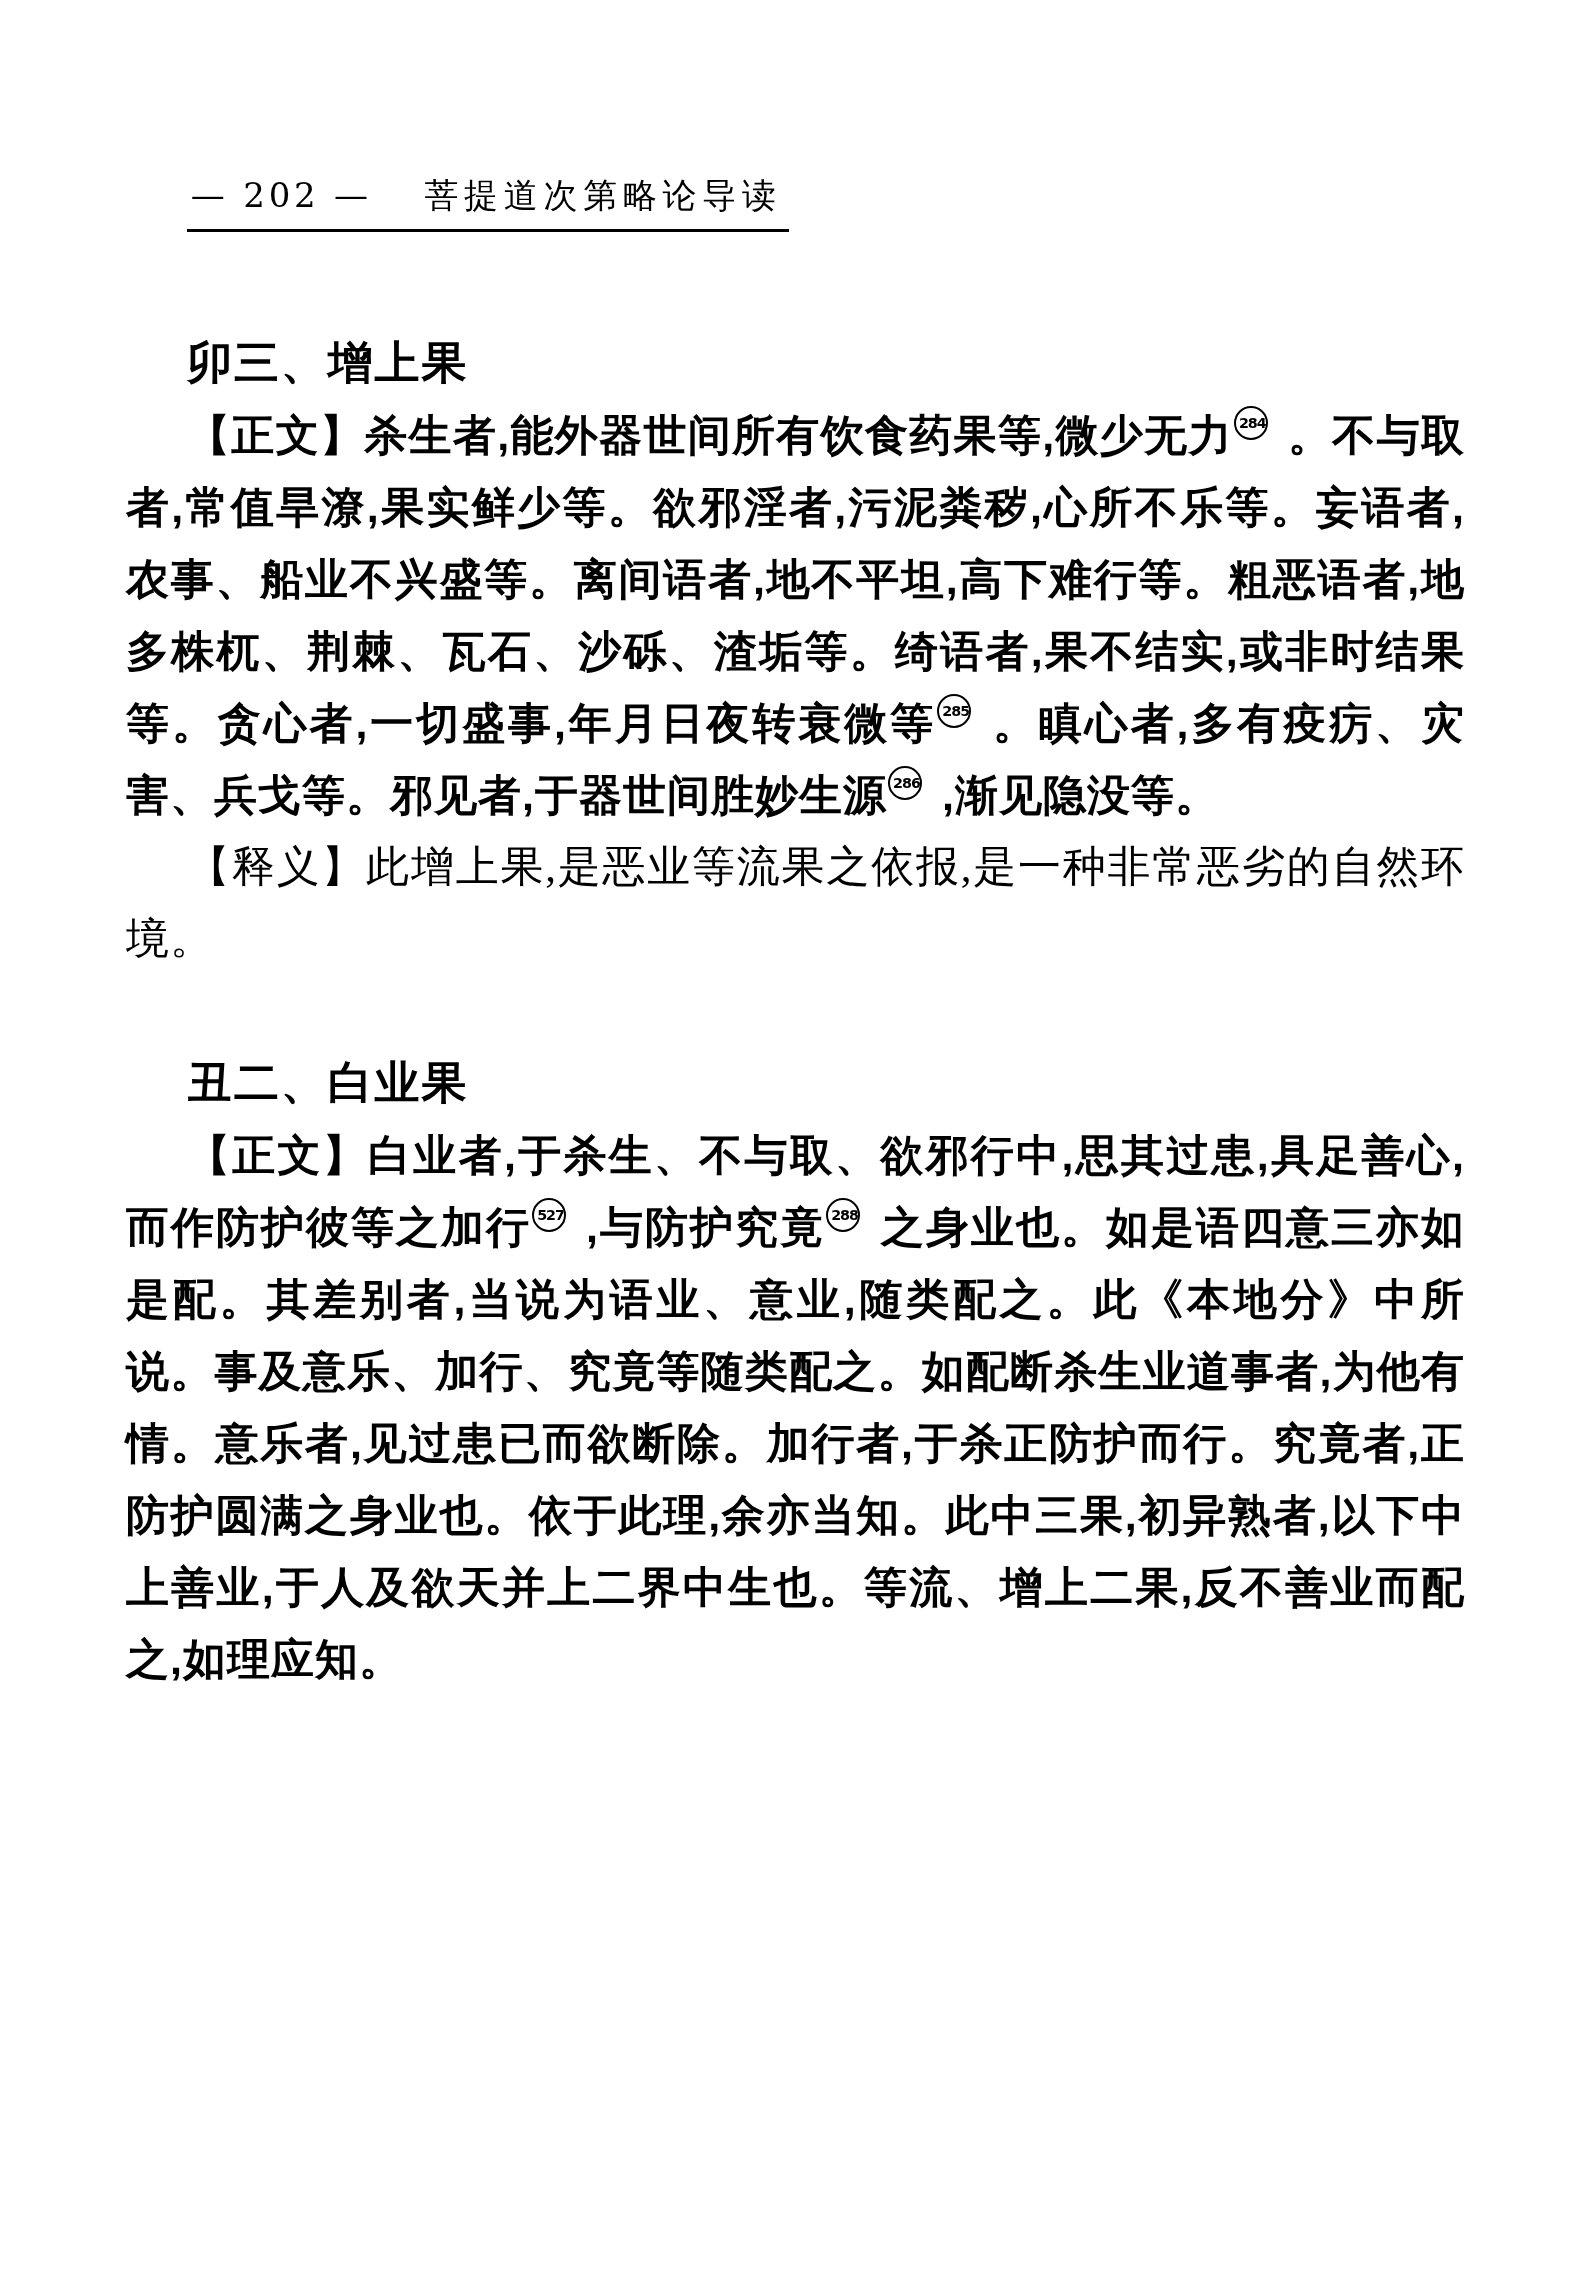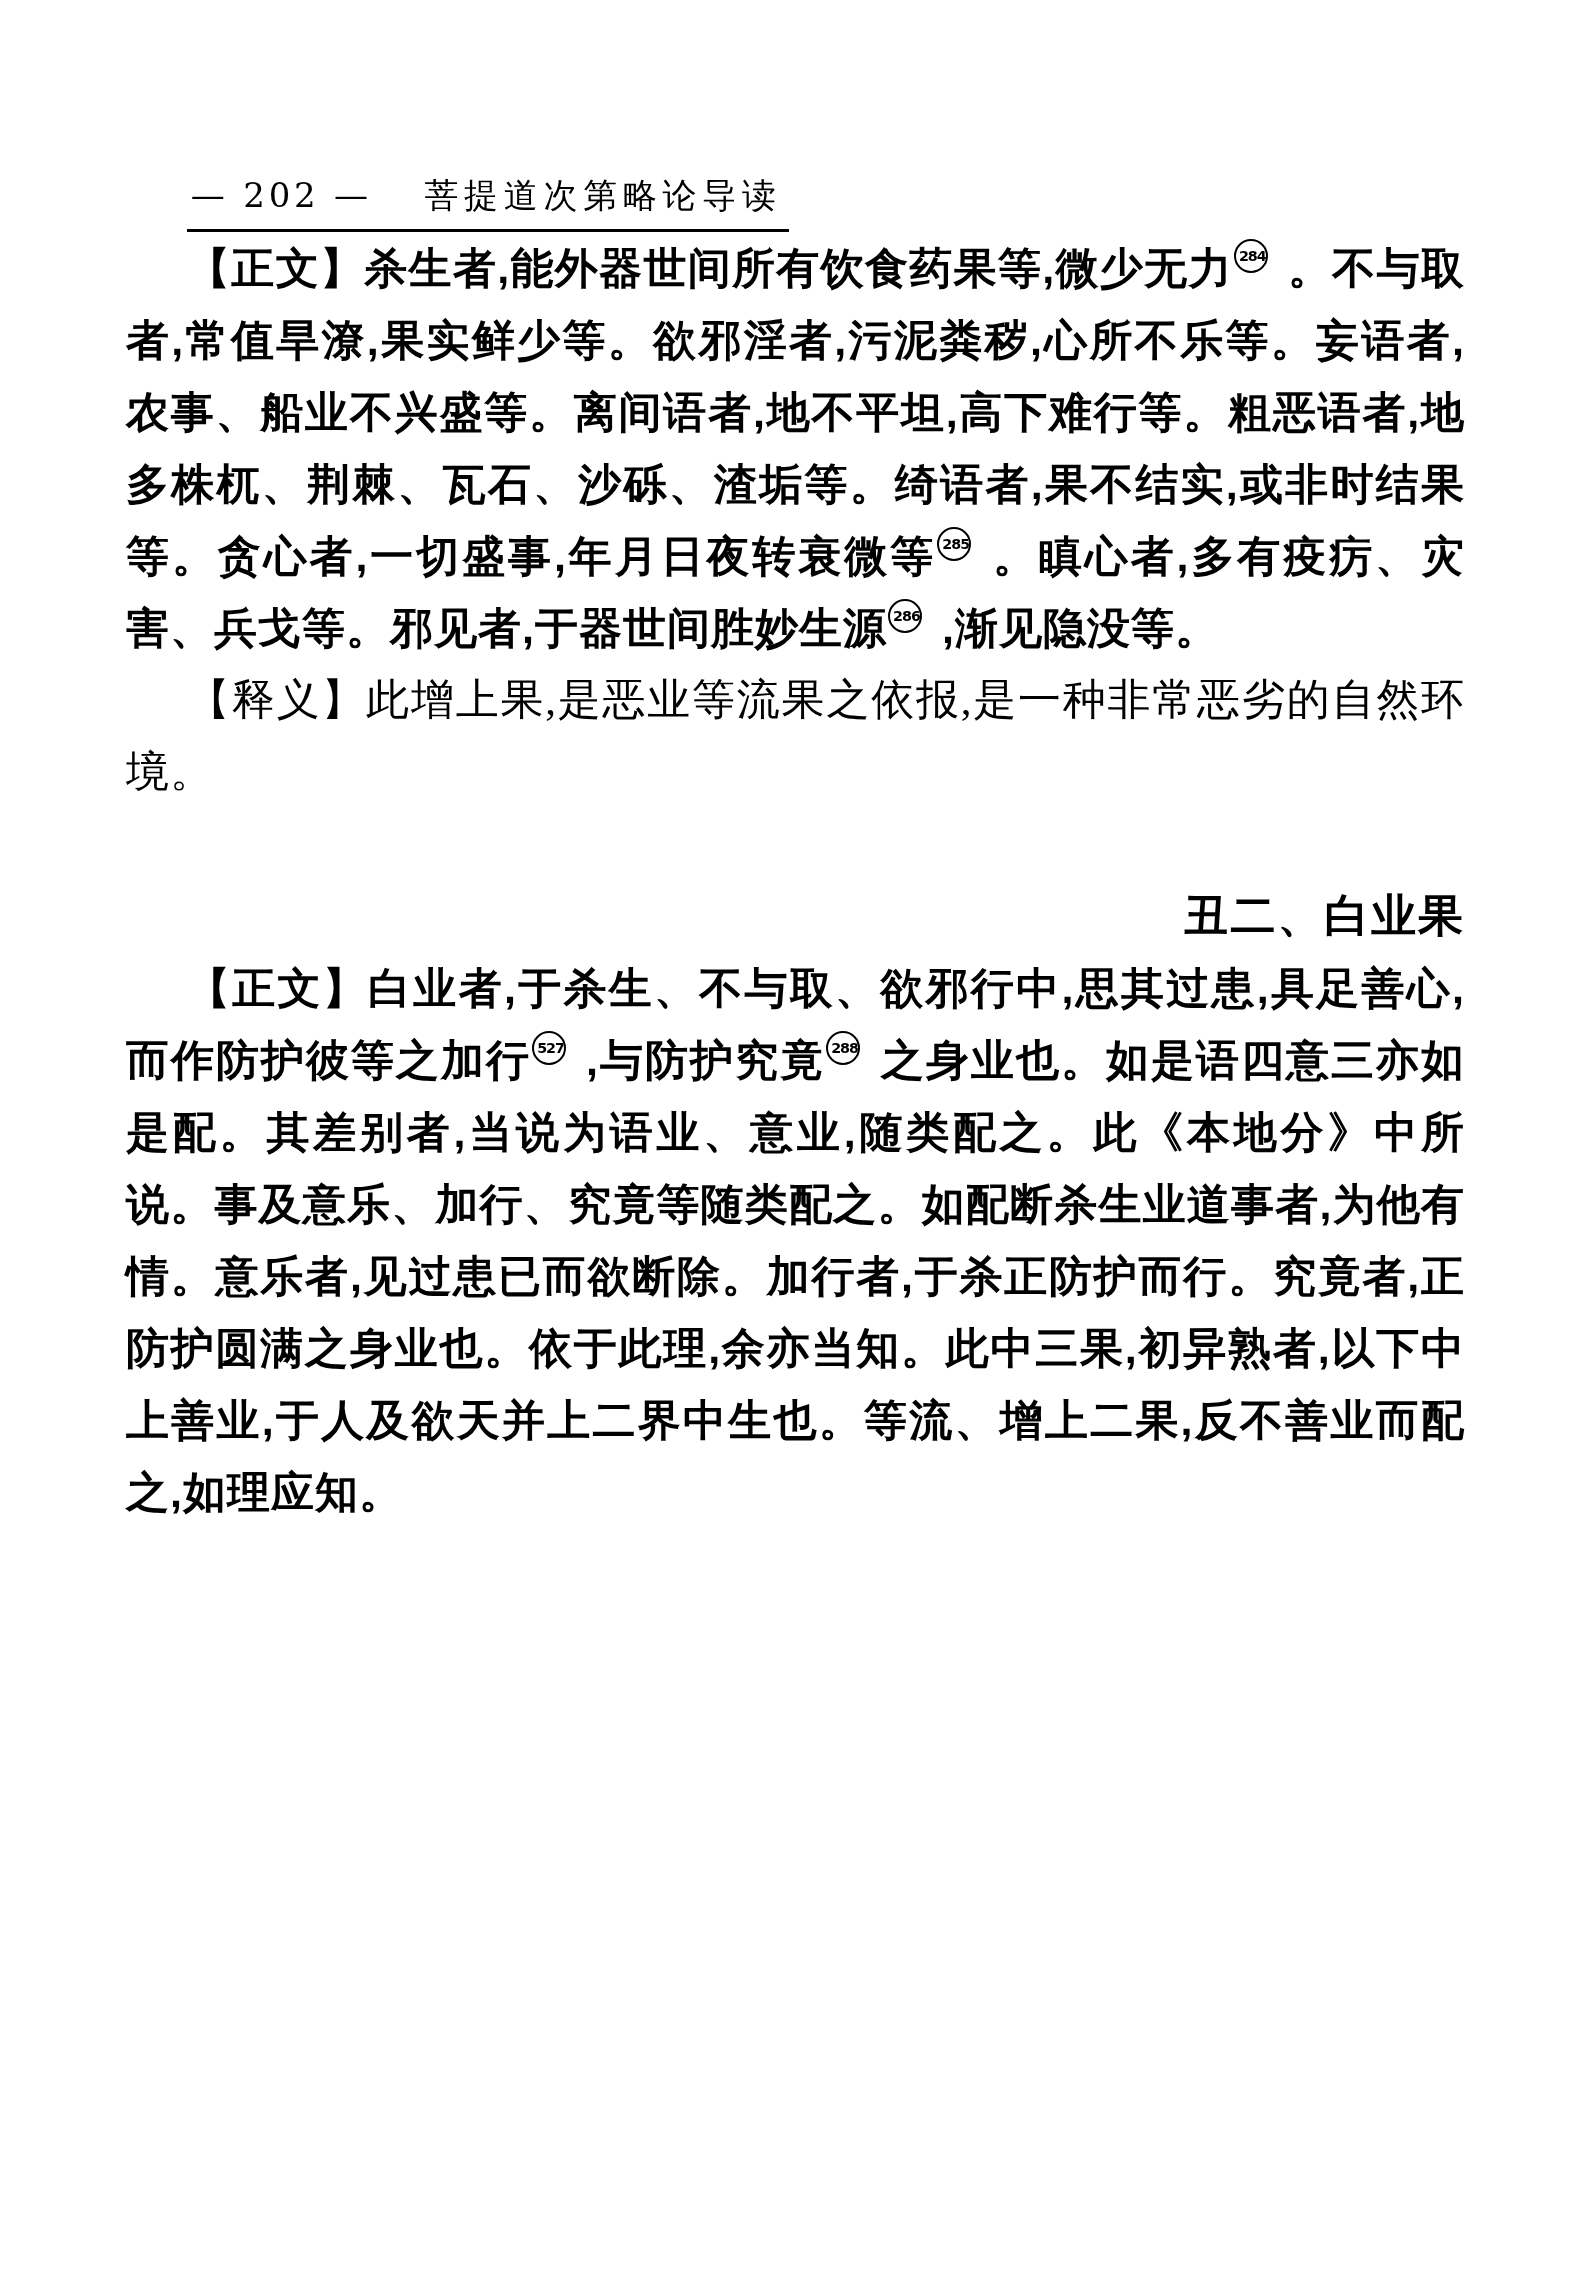--- a/index.html
+++ b/index.html
@@ -57,21 +57,21 @@
   }
   .first-para { margin-top: 53px; }
   .heading {
     margin: 95px 0 0 61px;
     font-family: "Liberation Sans", "DejaVu Sans", sans-serif;
     font-weight: 700;
     font-size: 45px;
     line-height: 72px;
     letter-spacing: 1.9px;
   }
-  .gap-before { margin-top: 72px; text-align: right; }
+  .gap-before { margin-top: 72px; }
   
   .fn-ref {
     display: inline-block;
     box-sizing: border-box;
     width: 34px;
     height: 34px;
     line-height: 30px;
     border: 2.9px solid #000000;
     border-radius: 50%;
     text-align: right;
@@ -91,20 +91,21 @@
 <div class="page">
 
   <div class="running-header">
     <span class="page-num">— 202 —</span>
     <span class="book-title">菩提道次第略论导读</span>
   </div>
 
   <div class="body-text">
 
 
+    <h2 class="heading">卯三、增上果</h2>
 
     <p class="para zhengwen"><span>【正文】杀生者,能外器世间所有饮食药果等,微少无力</span><span class="fn-ref">284</span><span>。不与取者,常值旱潦,果实鲜少等。欲邪淫者,污泥粪秽,心所不乐等。妄语者,农事、船业不兴盛等。离间语者,地不平坦,高下难行等。粗恶语者,地多株杌、荆棘、瓦石、沙砾、渣垢等。绮语者,果不结实,或非时结果等。贪心者,一切盛事,年月日夜转衰微等</span><span class="fn-ref">285</span><span>。瞋心者,多有疫疠、灾害、兵戈等。邪见者,于器世间胜妙生源</span><span class="fn-ref">286</span><span>,渐见隐没等。</span></p>
 
     <p class="para shiyi">【释义】此增上果,是恶业等流果之依报,是一种非常恶劣的自然环境。</p>
 
     <h2 class="heading gap-before">丑二、白业果</h2>
 
     <p class="para zhengwen"><span>【正文】白业者,于杀生、不与取、欲邪行中,思其过患,具足善心,而作防护彼等之加行</span><span class="fn-ref">527</span><span>,与防护究竟</span><span class="fn-ref">288</span><span>之身业也。如是语四意三亦如是配。其差别者,当说为语业、意业,随类配之。此《本地分》中所说。事及意乐、加行、究竟等随类配之。如配断杀生业道事者,为他有情。意乐者,见过患已而欲断除。加行者,于杀正防护而行。究竟者,正防护圆满之身业也。依于此理,余亦当知。此中三果,初异熟者,以下中上善业,于人及欲天并上二界中生也。等流、增上二果,反不善业而配之,如理应知。</span></p>
 
 

